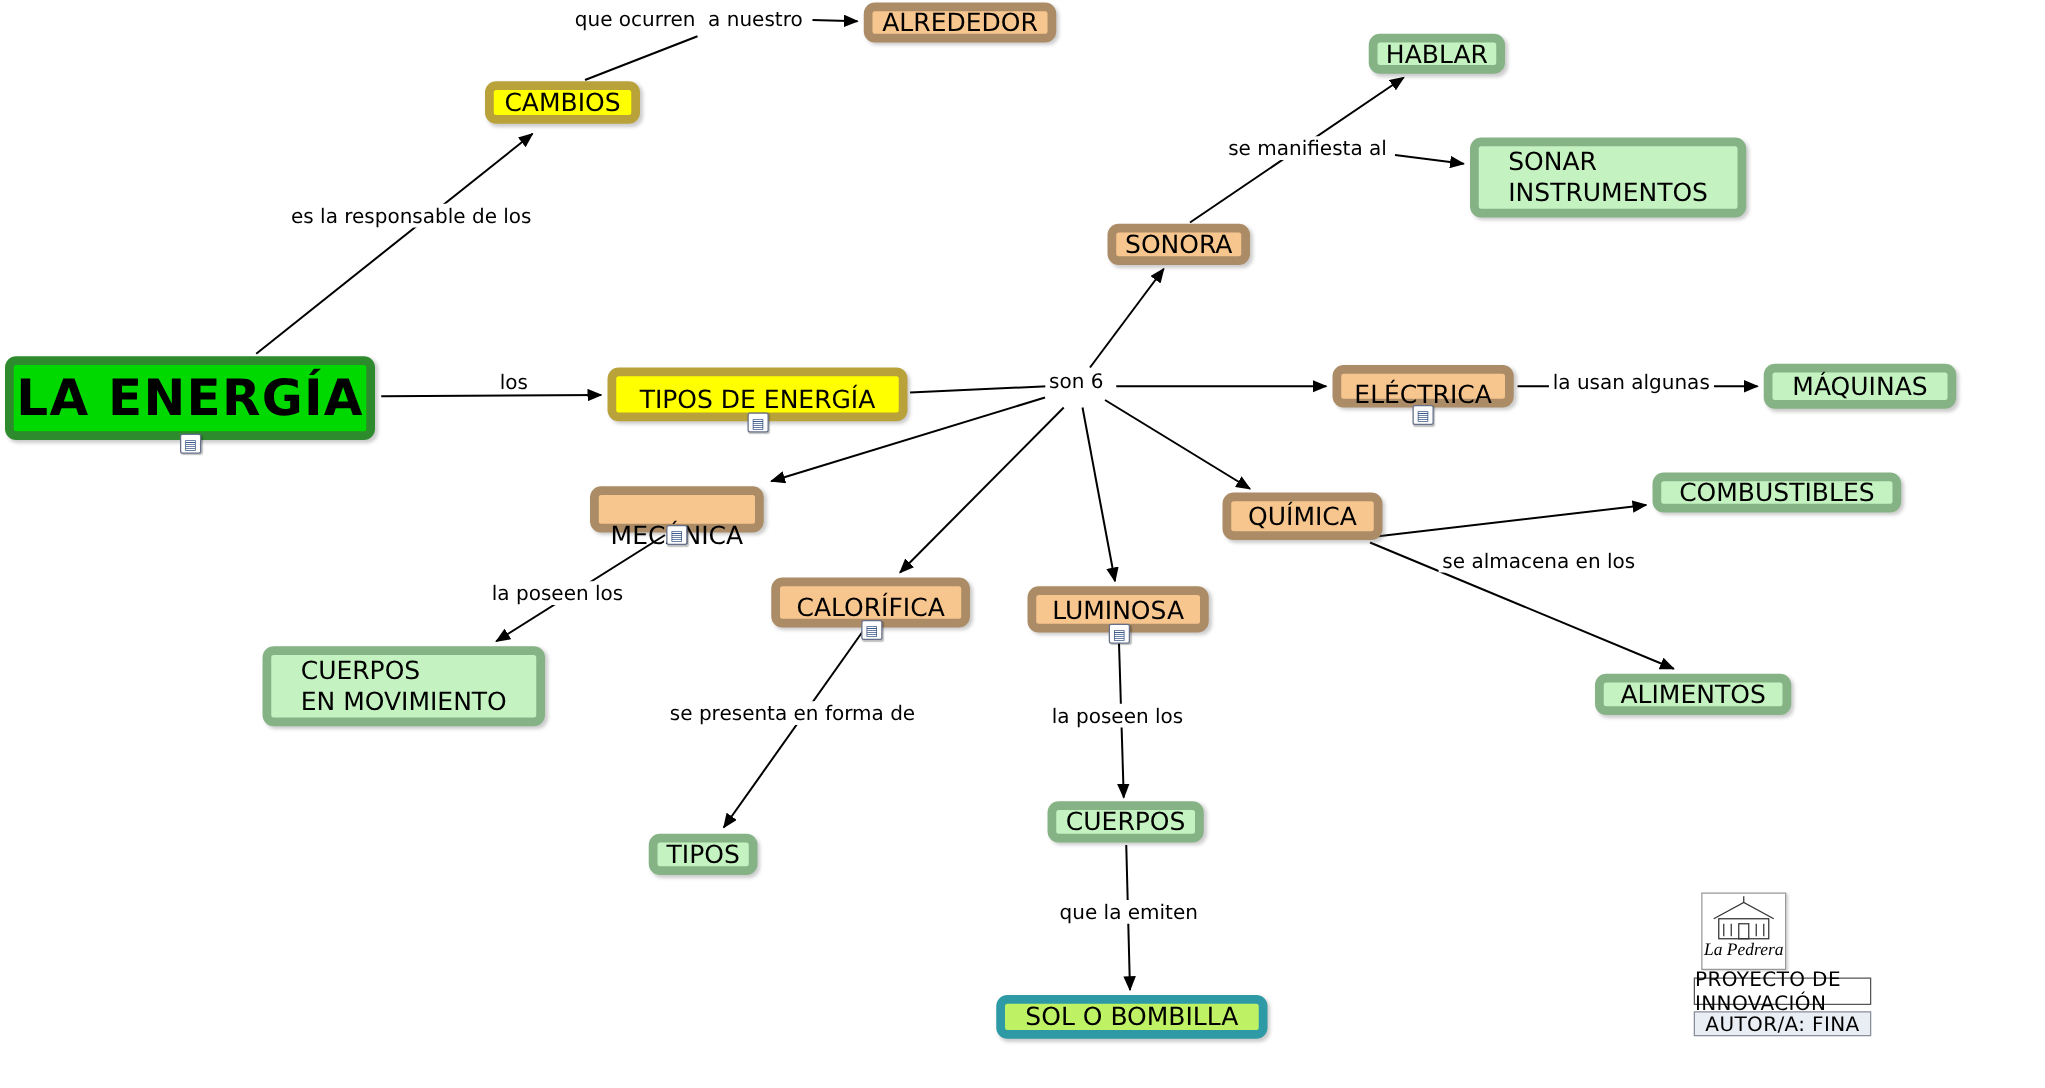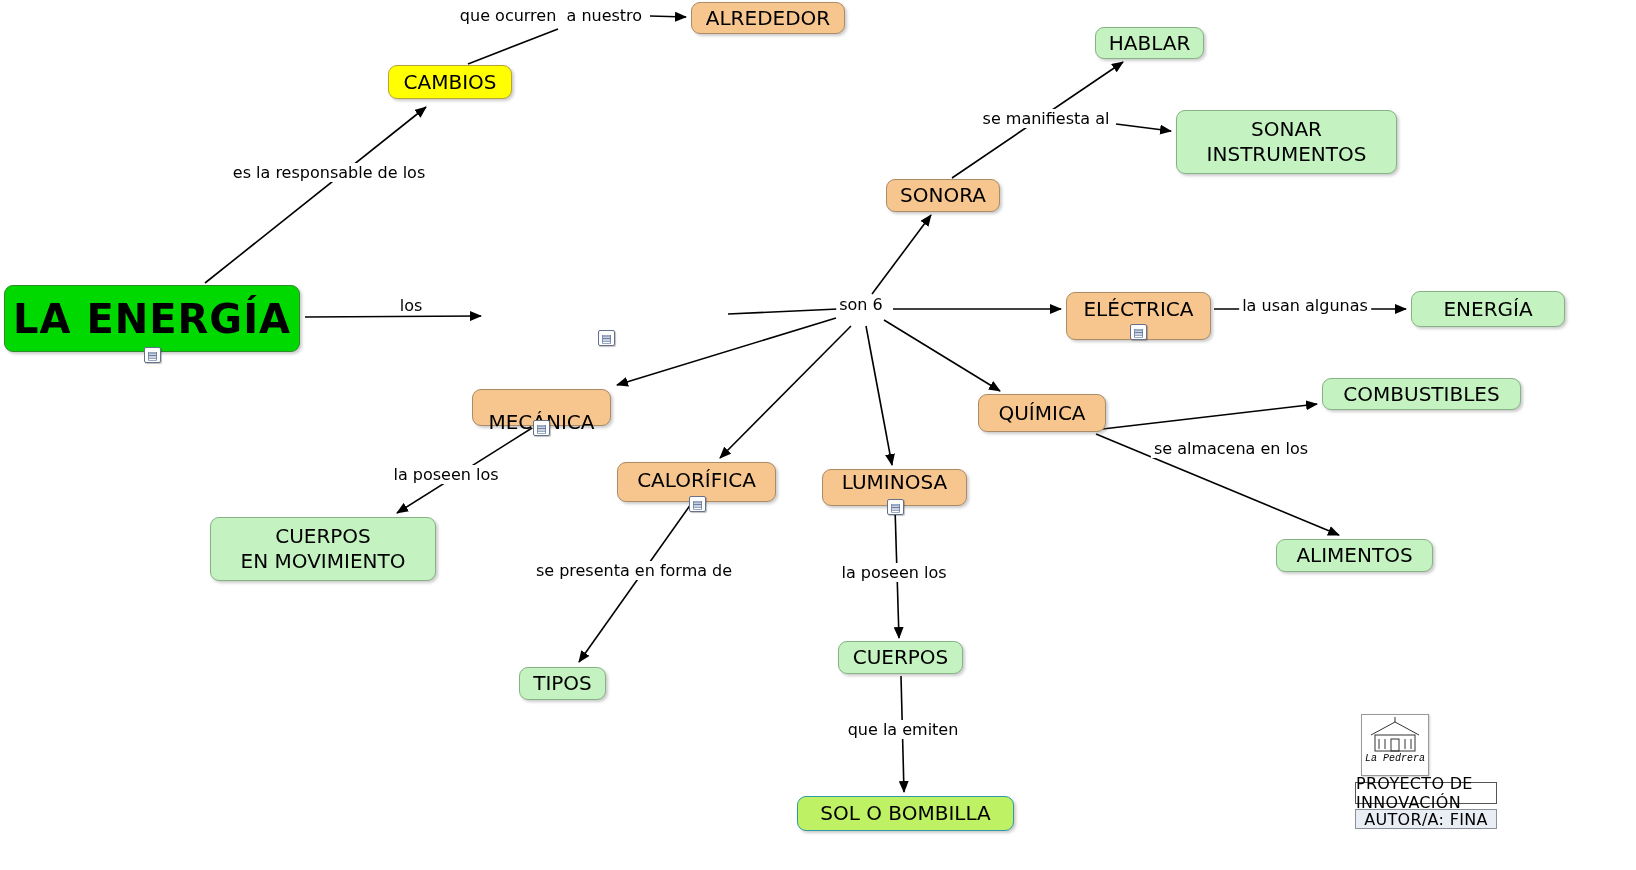--- a/index.html
+++ b/index.html
@@ -1,37 +1,37 @@
 <!DOCTYPE html>
 <html><head>
 <meta charset="utf-8">
 <style>
   *{box-sizing:border-box;margin:0;padding:0}
   body{background:#ffffff}
   #canvas{position:relative;width:1636px;height:870px;background:#ffffff;overflow:hidden;
           font-family:"DejaVu Sans",sans-serif;color:#000}
   #wires{position:absolute;left:0;top:0;width:1636px;height:870px;z-index:1}
   .node{position:absolute;display:flex;align-items:center;justify-content:center;
-        border:1px solid #000000;border-radius:9px;font-size:20px;line-height:1.25;
-        text-align:center;white-space:pre-line;z-index:2;
+        border:7px solid #000000;border-radius:9px;font-size:20px;line-height:1.25;
+        text-align:left;white-space:pre-line;z-index:2;
         box-shadow:2px 2px 3px rgba(110,110,110,.35);cursor:default}
   .yellow{background:#ffff00;border-color:#b9a23a}
   .peach {background:#f7c68f;border-color:#ab8c66}
   .green {background:#c4f2c0;border-color:#86b386}
   .cyan  {background:#bef264;border-color:#2d9aa6}
   .bright{background:#00d900;border-color:#2d8a2d;font-weight:bold;font-size:40px;letter-spacing:1px}
   .edge-label{position:absolute;transform:translateX(-50%);font-size:16px;line-height:19px;
         background:#ffffff;padding:0 3px;white-space:pre;z-index:2}
   .res-icon{position:absolute;width:17px;height:16px;background:#fdfdfd;border:1px solid #66708a;
         border-radius:2px;display:flex;align-items:center;justify-content:center;
         font-size:11px;line-height:1;color:#3e5a8a;z-index:3;box-shadow:1px 1px 1px rgba(0,0,0,.25)}
   .logo-box{position:absolute;left:1361px;top:714px;width:68px;height:62px;background:#fff;
         border:1px solid #999;display:flex;flex-direction:column;align-items:center;
         justify-content:flex-start;z-index:2;box-shadow:1px 1px 2px rgba(0,0,0,.2)}
-  .logo-text{font-family:Liberation Mono, monospace;font-style:italic;font-size:10px;margin-top:-2px}
+  .logo-text{font-family:Liberation Serif, serif;font-style:italic;font-size:14px;margin-top:-2px}
   .footer-box{position:absolute;display:flex;align-items:center;justify-content:center;
         border:1px solid #555;background:#fff;font-size:16px;letter-spacing:.3px;z-index:2}
   .footer-author{background:#e9edf4;border-color:#8a8f99}
 </style>
 </head>
 <body>
 
 <div id="canvas">
 
   <svg id="wires" width="1636" height="870" viewBox="0 0 1636 870" xmlns="http://www.w3.org/2000/svg">
@@ -64,22 +64,23 @@
     </g>
   </svg>
 
   <div class="node bright" style="left:4px;top:285px;width:296px;height:67px">LA ENERGÍA</div>
   <div class="node yellow" style="left:388px;top:65px;width:124px;height:34px">CAMBIOS</div>
   <div class="node peach" style="left:691px;top:2px;width:154px;height:32px">ALREDEDOR</div>
   <div class="node green" style="left:1095px;top:27px;width:109px;height:32px">HABLAR</div>
   <div class="node green" style="left:1176px;top:110px;width:221px;height:64px">SONAR
 INSTRUMENTOS</div>
   <div class="node peach" style="left:886px;top:179px;width:114px;height:33px">SONORA</div>
-  <div class="node peach" style="left:1066px;top:292px;width:145px;height:48px;align-items:flex-start;padding-top:4px">ELÉCTRICA</div>
-  <div class="node green" style="left:1411px;top:291px;width:154px;height:36px">ENERGÍA</div>
+  <div class="node yellow" style="left:486px;top:294px;width:240px;height:43px;align-items:flex-start;padding-top:6px">TIPOS DE ENERGÍA</div>
+  <div class="node peach" style="left:1066px;top:292px;width:145px;height:34px;align-items:flex-start;padding-top:4px">ELÉCTRICA</div>
+  <div class="node green" style="left:1411px;top:291px;width:154px;height:36px">MÁQUINAS</div>
   <div class="node peach" style="left:472px;top:389px;width:139px;height:37px;align-items:flex-start;padding-top:20px">MECÁNICA</div>
   <div class="node peach" style="left:978px;top:394px;width:128px;height:38px">QUÍMICA</div>
   <div class="node green" style="left:1322px;top:378px;width:199px;height:32px">COMBUSTIBLES</div>
   <div class="node peach" style="left:617px;top:462px;width:159px;height:40px;align-items:flex-start;padding-top:5px">CALORÍFICA</div>
   <div class="node peach" style="left:822px;top:469px;width:145px;height:37px;align-items:flex-start;padding-top:0">LUMINOSA</div>
   <div class="node green" style="left:210px;top:517px;width:226px;height:64px">CUERPOS
 EN MOVIMIENTO</div>
   <div class="node green" style="left:1276px;top:539px;width:157px;height:33px">ALIMENTOS</div>
   <div class="node green" style="left:519px;top:667px;width:87px;height:33px">TIPOS</div>
   <div class="node green" style="left:838px;top:641px;width:125px;height:33px">CUERPOS</div>

